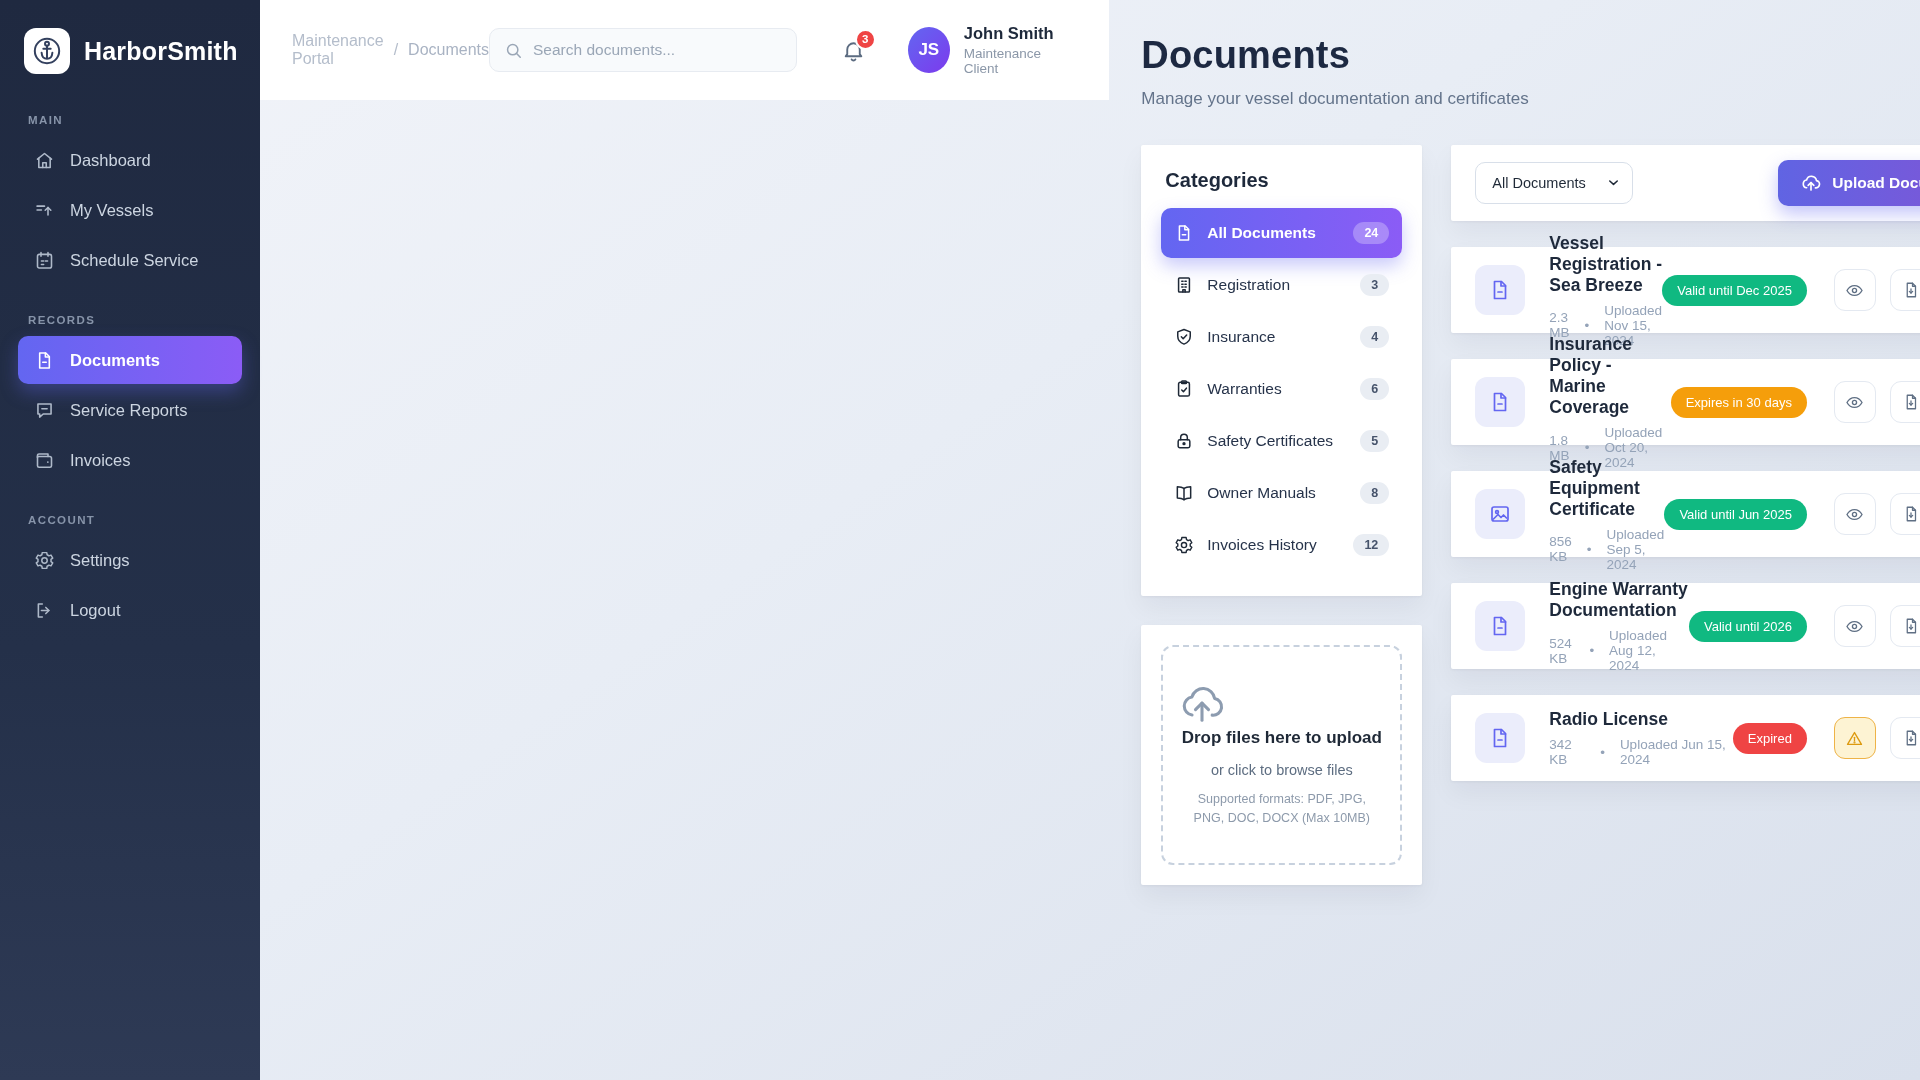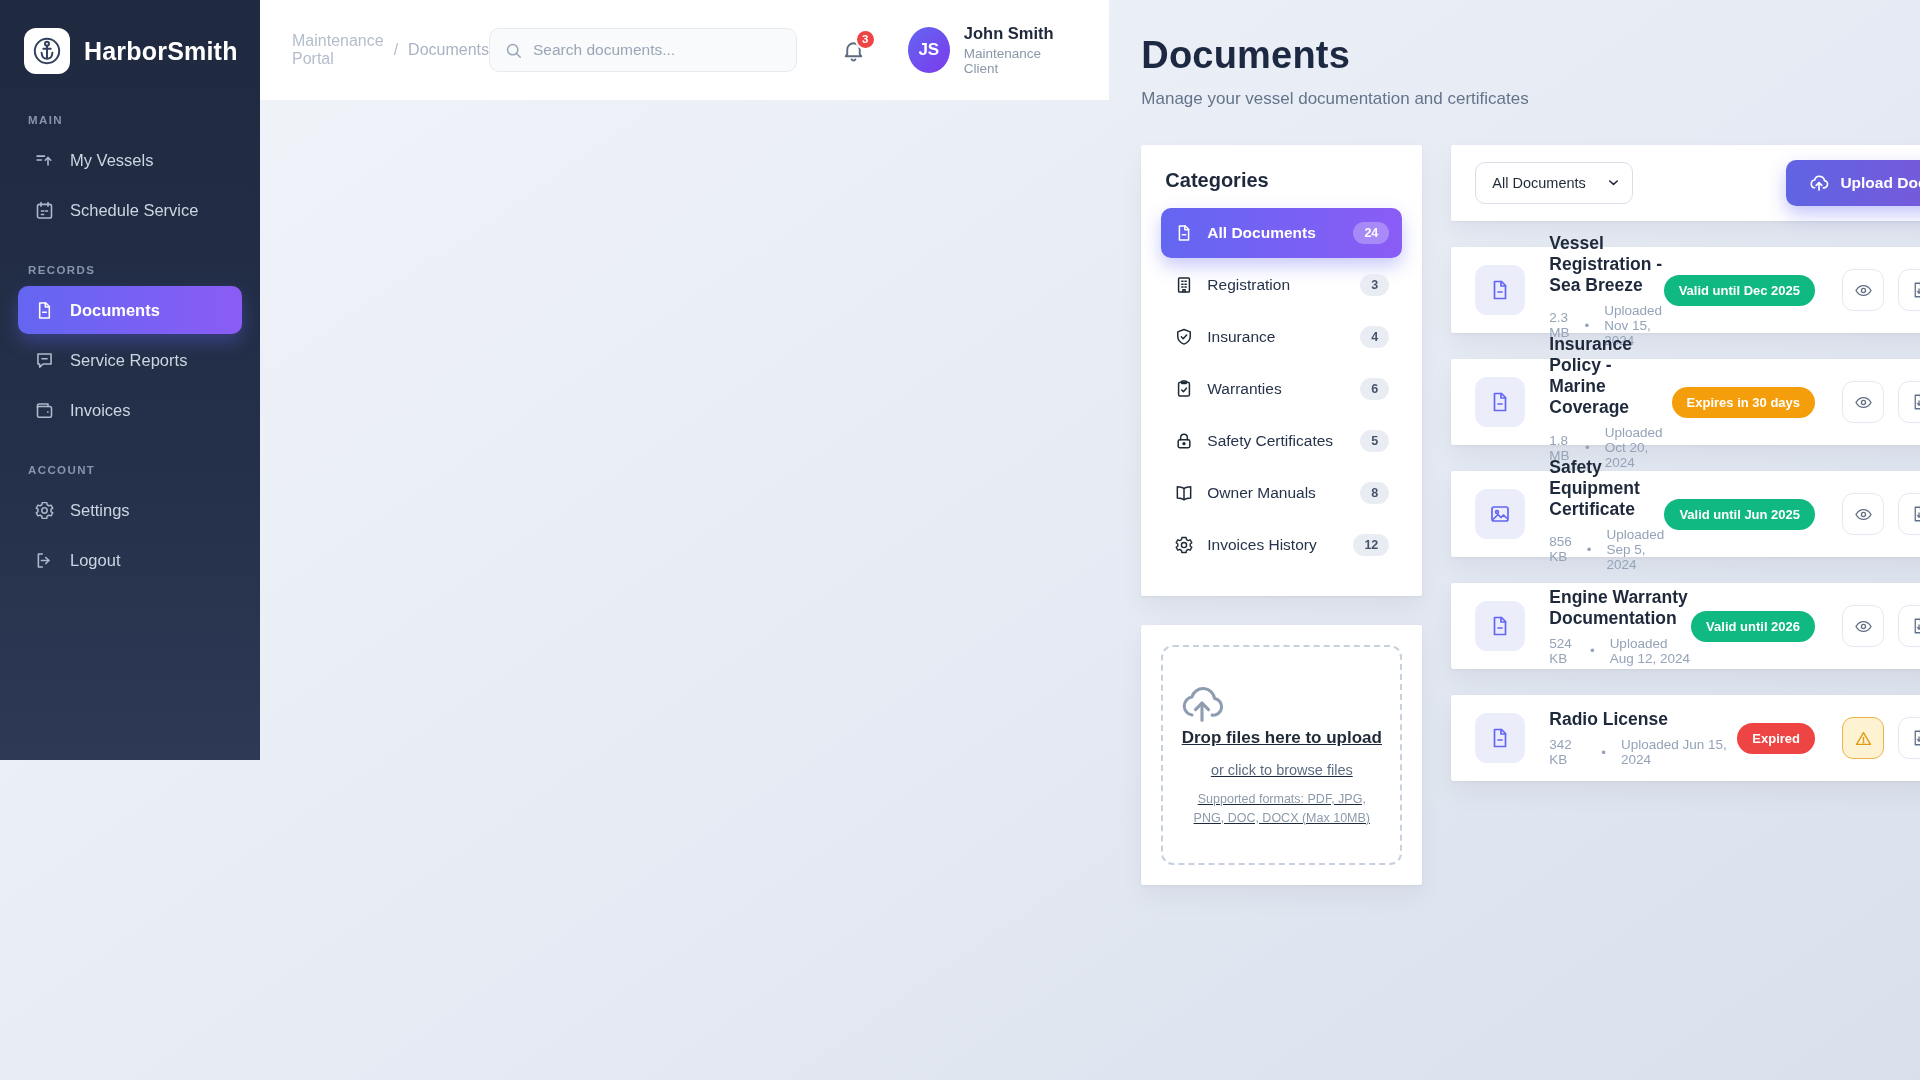--- a/index.html
+++ b/index.html
@@ -6,21 +6,21 @@
   html,body { width:1920px; height:1080px; overflow:hidden; }
   body {
     font-family:"Liberation Sans","DejaVu Sans",sans-serif;
     background:linear-gradient(145deg,#f2f4f9 0%,#e8edf5 45%,#d9e0ec 100%);
     display:flex; color:#1e293b;
   }
   svg { display:block; }
 
   
   .sidebar {
-    width:260px; height:760px; flex:0 0 260px;
+    width:260px; height:1080px; flex:0 0 260px;
     background:linear-gradient(180deg,#1f2940 0%,#243049 60%,#2e3a55 100%);
     padding:28px 18px 0 18px; color:#d4dbe6;
   }
   .brand { display:flex; align-items:center; gap:14px; padding:0 6px 10px 6px; }
   .brand-emblem {
     width:46px; height:46px; background:#ffffff; border-radius:12px;
     display:flex; align-items:center; justify-content:center; flex:0 0 46px;
   }
   .brand-name { font-size:25px; font-weight:bold; color:#ffffff; letter-spacing:.2px; }
   .nav-section-label {
@@ -100,21 +100,21 @@
     background:linear-gradient(90deg,#6366f1 0%,#8b5cf6 100%);
     box-shadow:0 8px 18px rgba(99,102,241,.35);
   }
   .cat-item.active .cat-ico, .cat-item.active .cat-label { color:#ffffff; }
   .cat-item.active .cat-label { font-weight:bold; }
   .cat-item.active .cat-count { background:rgba(255,255,255,.28); color:#ffffff; }
 
   .upload-card { margin-top:29px; padding:20px; }
   .dropzone {
     border:2px dashed #c7d1de; border-radius:12px; padding:34px 16px 36px 16px;
-    text-align:center; cursor:pointer;text-decoration:underline;
+    text-align:center; cursor:pointer;
   }
   .dz-ico { color:#8d9cb0; margin:0 auto 22px auto; width:46px; height:46px; }
   .dz-title { font-size:17px; font-weight:bold; color:#1f2937; line-height:1.35; }
   .dz-sub { font-size:14.5px; color:#5d6d81; margin-top:12px; }
   .dz-formats { font-size:12.5px; color:#8d9aab; margin-top:12px; line-height:1.5; padding:0 6px; }
 
   
   .right-col { flex:1; }
   .toolbar {
     height:76px; display:flex; align-items:center; justify-content:space-between;
@@ -141,21 +141,21 @@
   }
   .doc-tile {
     width:50px; height:50px; border-radius:12px; background:#ebedfb;
     display:flex; align-items:center; justify-content:center; flex:0 0 50px; color:#6366f1;
   }
   .doc-info { margin-left:24px; }
   .doc-title { font-size:17.5px; font-weight:bold; color:#1e293b; }
   .doc-meta { display:flex; align-items:center; gap:15px; margin-top:7px; font-size:13.5px; color:#94a3b8; }
   .doc-actions { margin-left:auto; display:flex; align-items:center; gap:14px; }
   .badge {
-    border-radius:999px; padding:8px 15px; font-size:13px; font-weight:bold; color:#ffffff;
+    border-radius:999px; padding:8px 15px; font-size:13px; font-weight:normal; color:#ffffff;
     margin-right:13px; white-space:nowrap;
   }
   .badge.valid { background:#10b981; }
   .badge.warning { background:#f59e0b; }
   .badge.expired { background:#ef4444; }
   .icon-btn {
     width:42px; height:42px; border-radius:11px; border:1px solid #e4e9f1; background:#ffffff;
     display:flex; align-items:center; justify-content:center; cursor:pointer; color:#5f6f84;
   }
   .icon-btn.alert { background:#fdf3d3; border:1.5px solid #eeb347; color:#dd9a10; }
@@ -171,20 +171,30 @@
         <circle cx="12" cy="6.8" r="1.4"></circle>
         <path d="M12 8.2v8.8"></path>
         <path d="M8.2 13.2c.2 2.8 1.8 4.3 3.8 4.3s3.6-1.5 3.8-4.3"></path>
         <path d="M9.4 10.4h5.2"></path>
       </svg>
     </div>
     <div class="brand-name">HarborSmith</div>
   </div>
 
   <div class="nav-section-label">MAIN</div>
+  <div class="nav-item">
+    <span class="nav-ico">
+      <svg width="21" height="21" viewBox="0 0 24 24" fill="none" stroke="currentColor" stroke-width="1.8" stroke-linecap="round" stroke-linejoin="round">
+        <path d="M4 10.5L12 4l8 6.5"></path>
+          <path d="M5.5 9.5V20h13V9.5"></path>
+          <path d="M10 20v-5.5h4V20"></path>
+      </svg>
+    </span>
+    <span>Dashboard</span>
+  </div>
   <div class="nav-item">
     <span class="nav-ico">
       <svg width="21" height="21" viewBox="0 0 24 24" fill="none" stroke="currentColor" stroke-width="1.8" stroke-linecap="round" stroke-linejoin="round">
         <path d="M3.5 7h8.5"></path>
           <path d="M3.5 11.5h5"></path>
           <path d="M16 17V8.5"></path>
           <path d="M12.8 11.7L16 8.5l3.2 3.2"></path>
       </svg>
     </span>
     <span>My Vessels</span>

